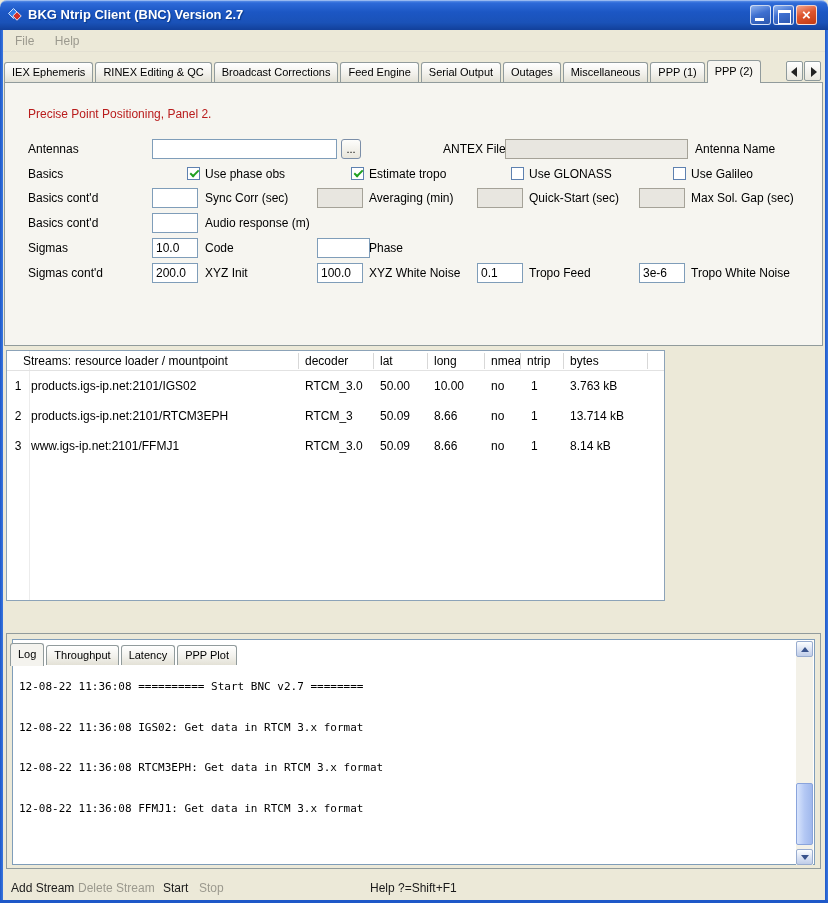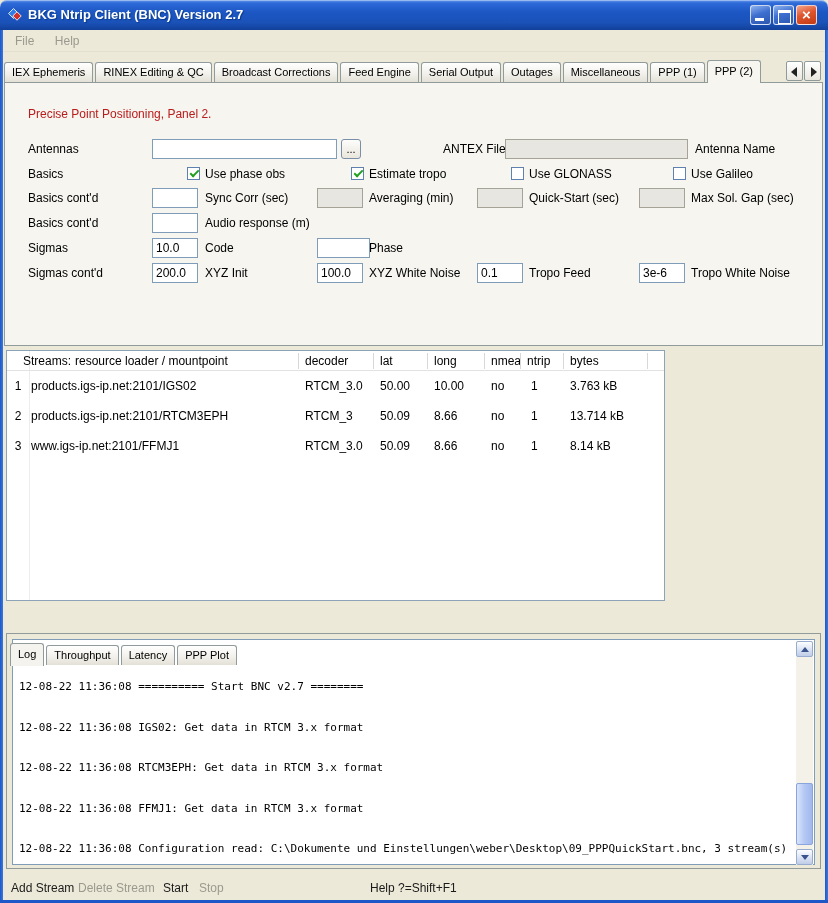--- a/index.html
+++ b/index.html
@@ -248,21 +248,20 @@
     <div class="tab">PPP Plot</div>
   </div>
   <div class="pane-bottom"></div>
 
   <div class="logbox">
     <div class="loglines">
       <div>12-08-22 11:36:08 ========== Start BNC v2.7 ========</div>
       <div>12-08-22 11:36:08 IGS02: Get data in RTCM 3.x format</div>
       <div>12-08-22 11:36:08 RTCM3EPH: Get data in RTCM 3.x format</div>
       <div>12-08-22 11:36:08 FFMJ1: Get data in RTCM 3.x format</div>
-      <div>12-08-22 11:36:08 Configuration read: C:\Dokumente und Einstellungen\weber\Desktop\09_PPPQuickStart.bnc, 3 stream(s)</div>
       
       
       
       
       
       
       
       
       
       

